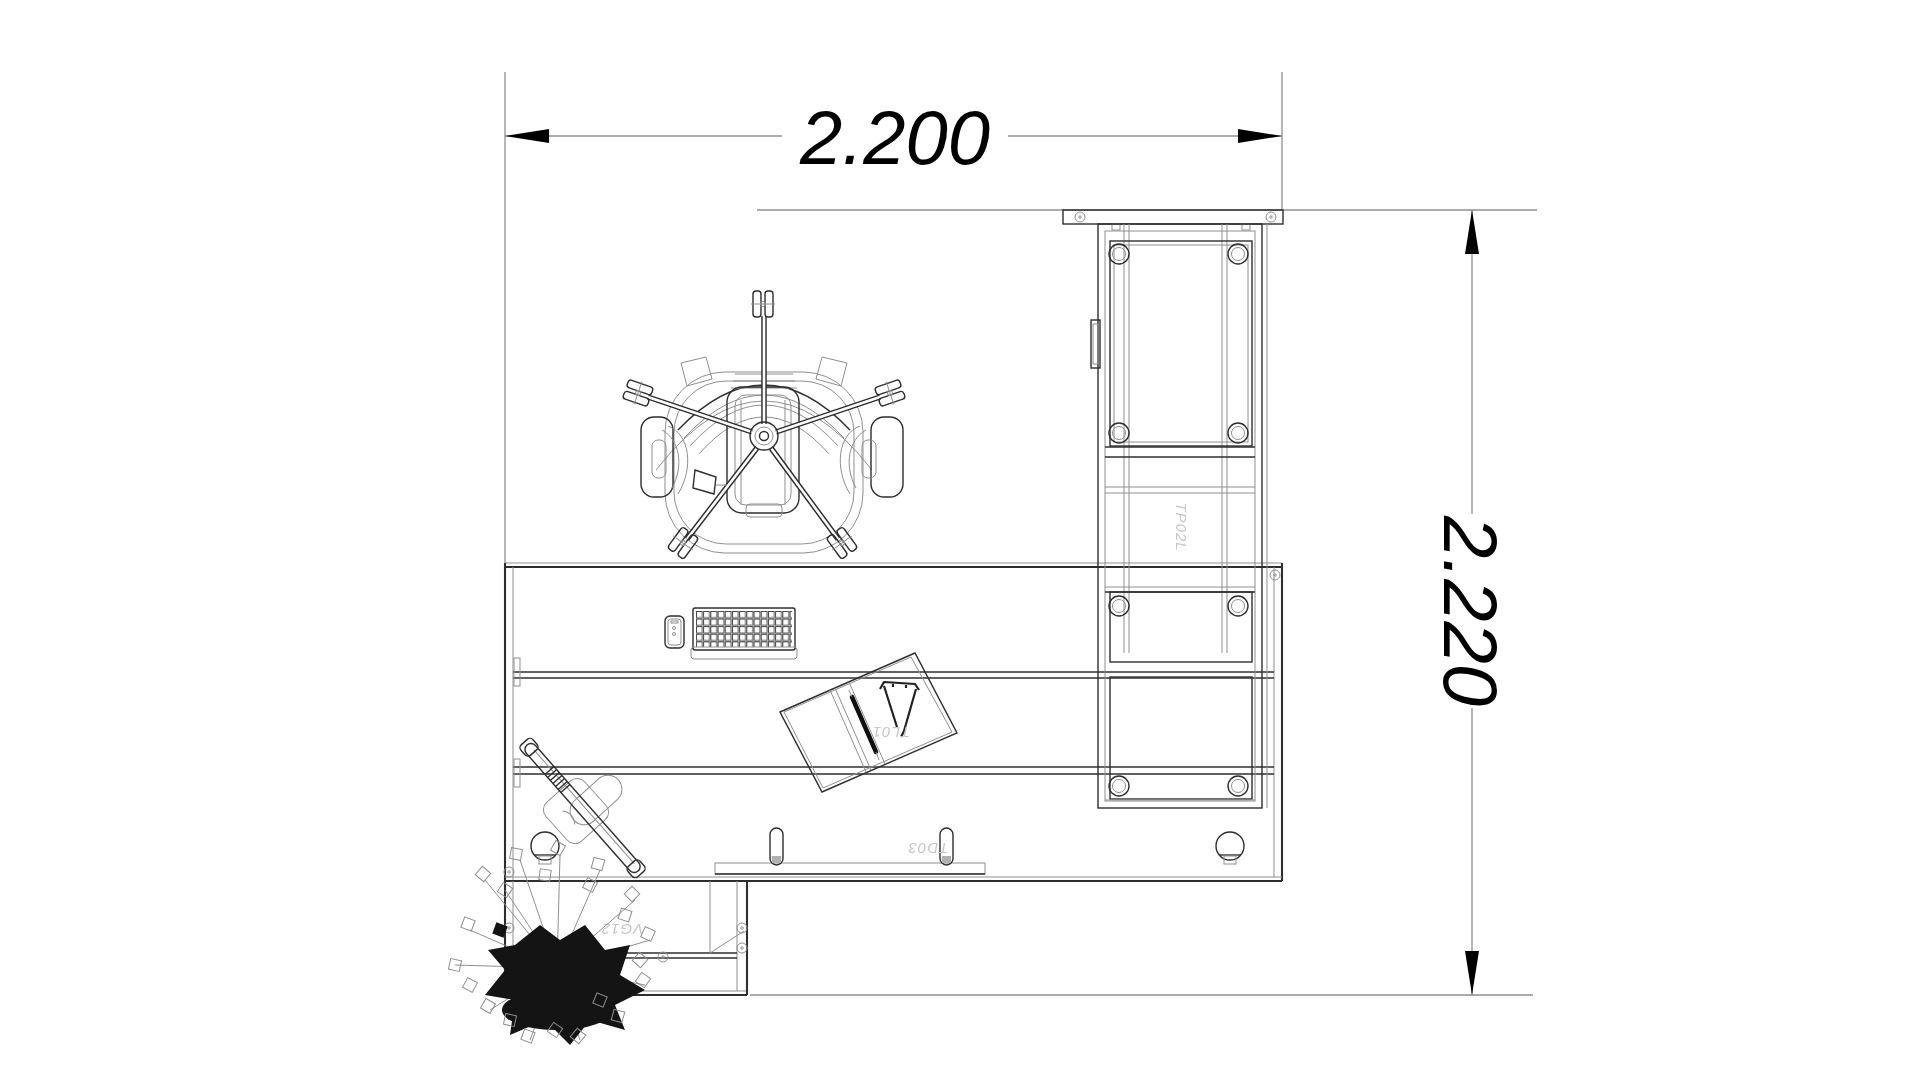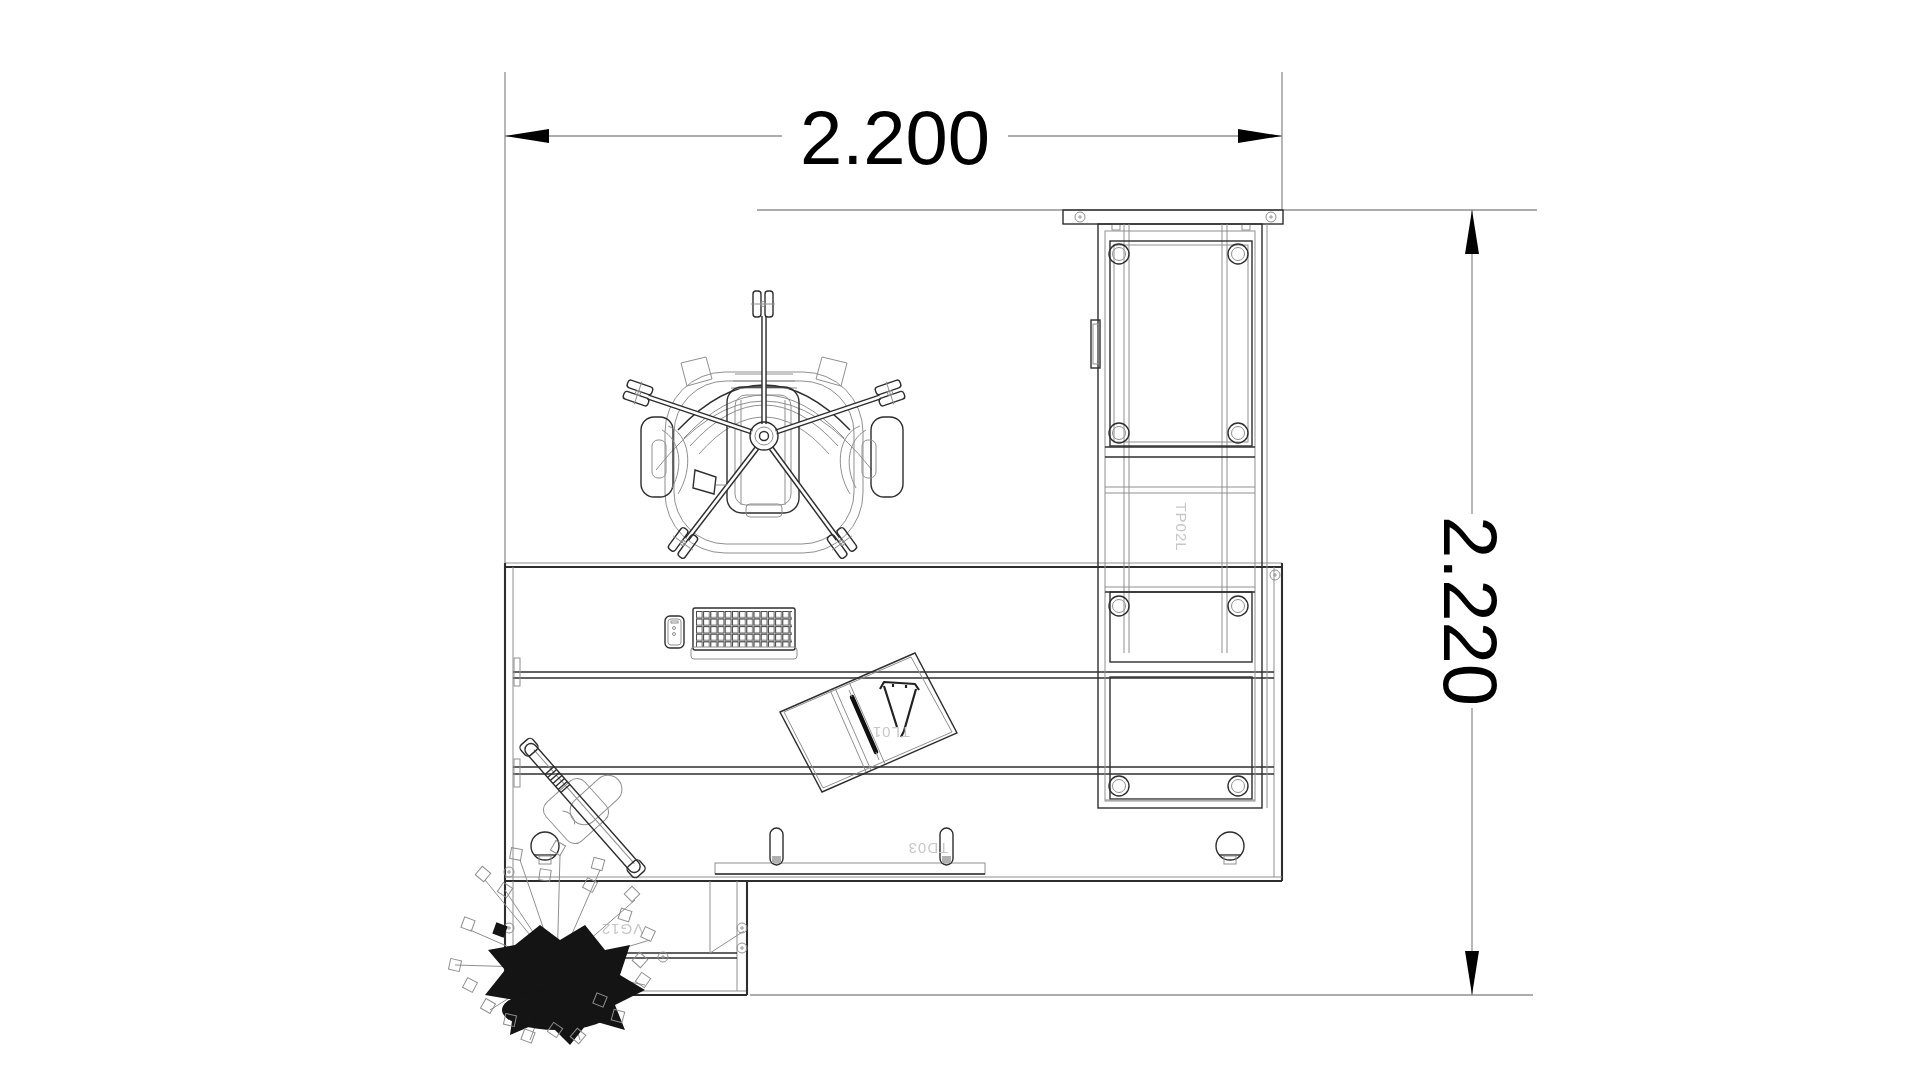--- a/index.html
+++ b/index.html
@@ -1,17 +1,17 @@
 <!DOCTYPE html>
 <html style="--line: #2e2e2e; --thin-line: #8f8f8f; --dimension-line: #909090; --dimension-text: #000000; --arrow-fill: #000000; --code-text: #c7c7c7; --page-bg: #ffffff;"><head>
 <meta charset="utf-8">
 <style>
   html,body{margin:0;padding:0;}
   body{background:var(--page-bg,#ffffff);width:1920px;height:1080px;overflow:hidden;}
-  .canvas{position:relative;width:1920px;height:1080px;background:var(--page-bg,#ffffff);}
+  .canvas{position:relative;width:1920px;height:1080px;background:var(--page-bg,#ffffff);font-style:italic;}
   svg{position:absolute;left:0;top:0;}
   .ln   {fill:none;stroke:var(--line,#2e2e2e);stroke-width:1.4;}
   .ln2  {fill:none;stroke:var(--line,#2e2e2e);stroke-width:2.1;}
   .thin {fill:none;stroke:var(--thin-line,#8f8f8f);stroke-width:1;}
   .dim  {fill:none;stroke:var(--dimension-line,#909090);stroke-width:1.3;}
   .arrow{fill:var(--arrow-fill,#000);stroke:none;}
   .dimtext{fill:var(--dimension-text,#000);font-family:"Liberation Sans","DejaVu Sans",sans-serif;font-size:76px;text-anchor:middle;}
   .code {fill:var(--code-text,#c7c7c7);font-family:"Liberation Sans","DejaVu Sans",sans-serif;font-size:15px;letter-spacing:1px;text-anchor:middle;}
   .spk  {fill:none;stroke:var(--line,#2e2e2e);stroke-width:5.5;}
   .wht  {fill:none;stroke:#ffffff;stroke-width:2.6;}

